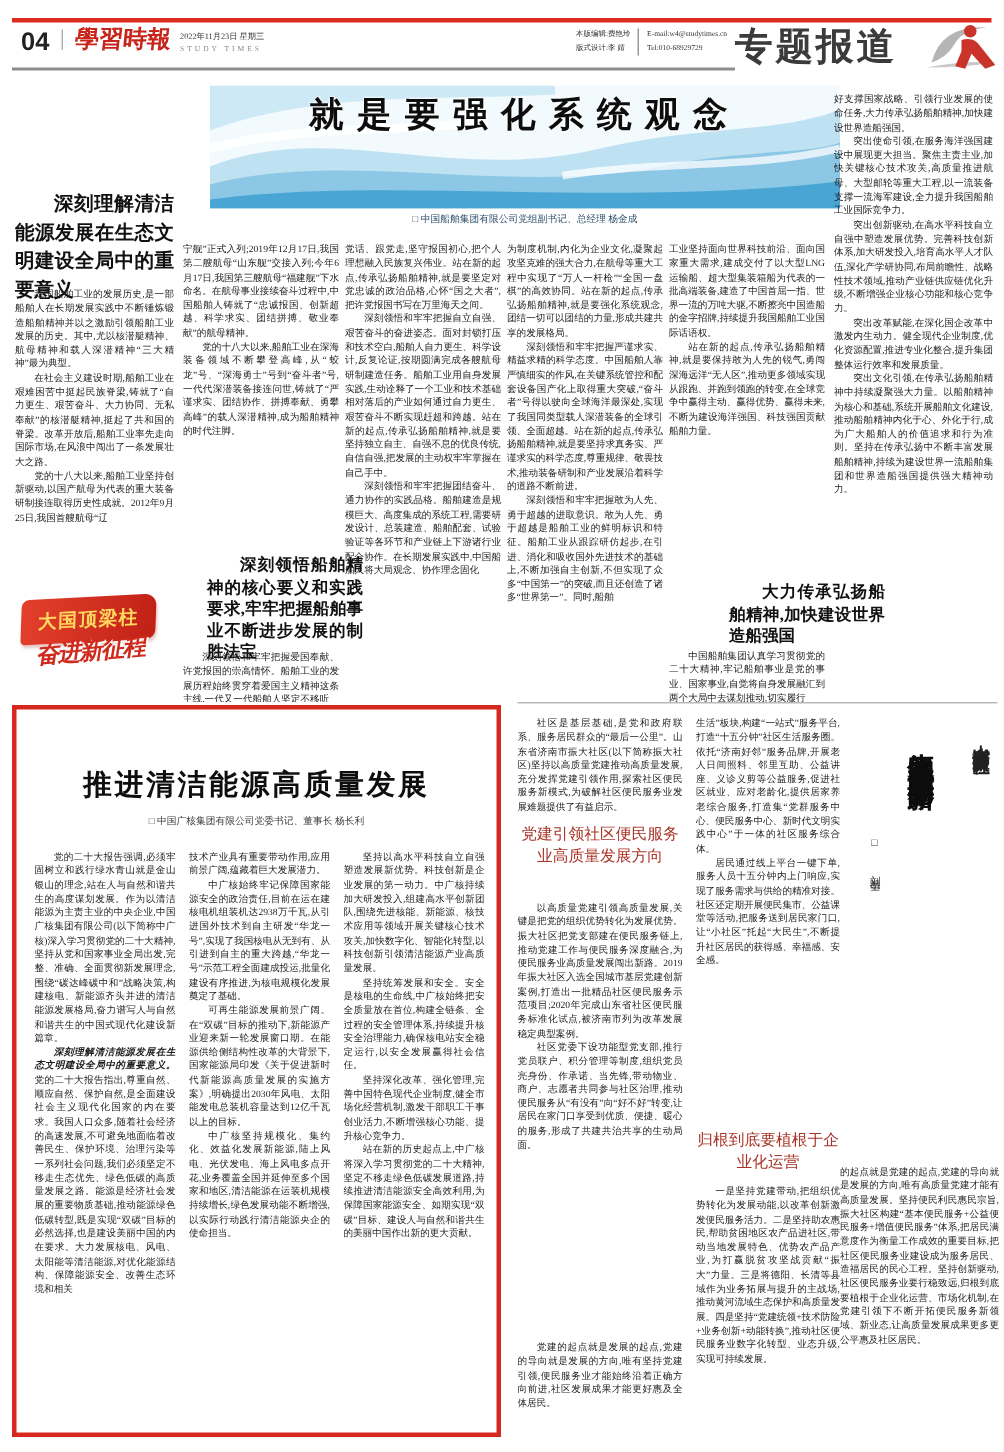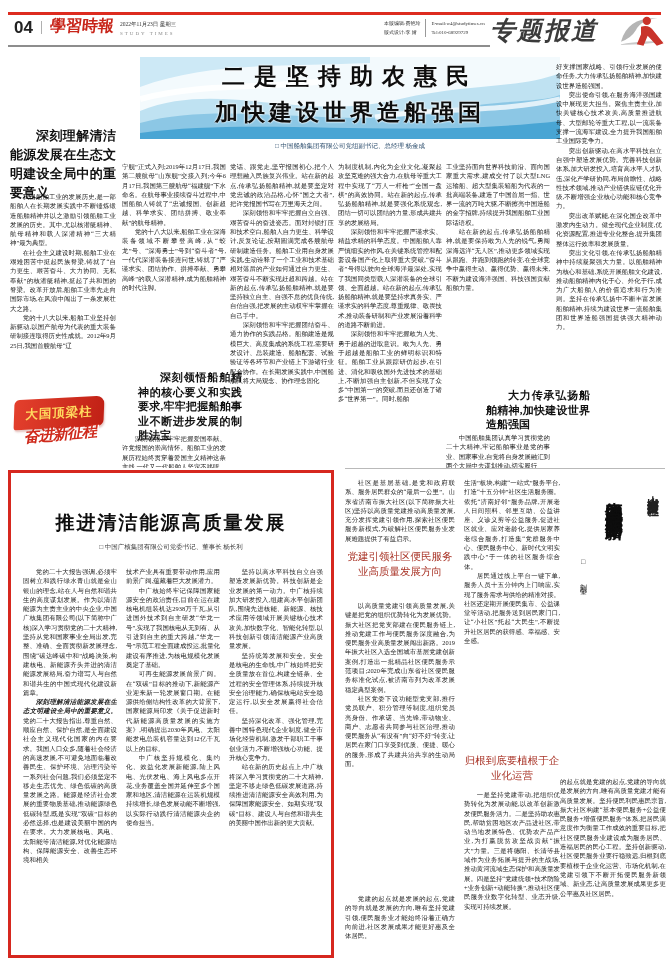--- a/index.html
+++ b/index.html
@@ -9,21 +9,21 @@
   
   .topbar{left:8px;top:12px;width:653px;height:3px;background:#dd2b1f;}
   .pagenum{left:14px;top:18px;font-size:17px;font-weight:bold;color:#222;font-family:"Liberation Sans",sans-serif;}
   .mh-sep{left:40px;top:18px;font-size:15px;color:#999;}
   .papername{left:50px;top:16px;font-size:16px;font-weight:bold;color:#c8251a;transform:skewX(-6deg);}
   .mh-date{left:120px;top:21px;font-size:5.5px;color:#333;}
   .mh-en{left:120px;top:31px;font-size:5px;letter-spacing:2px;color:#8a8a8a;}
   .edblock{left:384px;top:19px;font-size:5px;color:#333;line-height:9px;display:flex;}
   .edblock .c2{border-left:1px solid #999;margin-left:5px;padding-left:5px;}
   .sectiontitle{left:490px;top:14px;font-size:25px;font-weight:bold;color:#3b3b3b;letter-spacing:2px;
-                font-family:"Liberation Sans",sans-serif;font-style:italic;}
+                font-family:"Liberation Sans",sans-serif;}
   .mh-rule{left:8px;top:45px;width:482px;height:2px;background:#8d8d8d;}
   .logo{left:616px;top:11px;}
   
   .banner{left:140px;top:57px;width:420px;height:82px;}
   .banner svg{position:absolute;left:0;top:0;}
   .head1{position:absolute;left:0;top:4px;width:420px;text-align:center;font-size:23px;font-weight:bold;
          letter-spacing:9px;color:#0d0d0d;text-shadow:0 0 2px #fff,0 0 2px #fff;}
   .head2{position:absolute;left:0;top:40px;width:420px;text-align:center;font-size:23px;font-weight:bold;
          letter-spacing:4px;color:#0d0d0d;text-shadow:0 0 2px #fff,0 0 2px #fff;}
   .mainbyline{left:140px;top:142px;width:420px;text-align:center;font-size:6.5px;color:#2e4f6e;}
@@ -94,22 +94,21 @@
   <div class="abs banner">
     <svg width="420" height="82" viewBox="0 0 420 82" preserveAspectRatio="none">
       <rect width="420" height="82" fill="#f3fafd"></rect>
       <path d="M0,30 C70,4 150,10 230,6 L230,0 0,0 Z" fill="#cde9f6"></path>
       <path d="M0,54 C80,22 160,66 260,42 C330,26 380,32 420,16 L420,82 0,82 Z" fill="#bfe2f2"></path>
       <path d="M0,66 C90,42 200,74 300,54 C360,42 400,46 420,38 L420,82 0,82 Z" fill="#8cc7e5"></path>
       <path d="M0,76 C120,60 260,82 420,64 L420,82 0,82 Z" fill="#49a5d4"></path>
       <path d="M0,42 C60,26 120,32 185,24" stroke="#ffffff" stroke-width="6" fill="none" opacity="0.85"></path>
       <path d="M235,60 C300,50 360,56 420,42" stroke="#ffffff" stroke-width="5" fill="none" opacity="0.75"></path>
     </svg>
-    <div class="head1">二是坚持助农惠民</div>
-    <div class="head2">加快建设世界造船强国</div>
+    <div class="head1">就是要强化系统观念</div>
   </div>
   <div class="abs mainbyline">□ 中国船舶集团有限公司党组副书记、总经理  杨金成</div>
 
   <div class="bighead left-headline">深刻理解清洁能源发展在生态文明建设全局中的重要意义</div>
   <div class="col" style="left:10px;top:192px;width:106px;height:198px;">
       <p>我国船舶工业的发展历史,是一部船舶人在长期发展实践中不断锤炼锻造船舶精神并以之激励引领船舶工业发展的历史。其中,尤以核潜艇精神、航母精神和载人深潜精神“三大精神”最为典型。</p>
       <p>在社会主义建设时期,船舶工业在艰难困苦中挺起民族脊梁,铸就了“自力更生、艰苦奋斗、大力协同、无私奉献”的核潜艇精神,挺起了共和国的脊梁。改革开放后,船舶工业率先走向国际市场,在风浪中闯出了一条发展壮大之路。</p>
       <p>党的十八大以来,船舶工业坚持创新驱动,以国产航母为代表的重大装备研制接连取得历史性成就。2012年9月25日,我国首艘航母“辽</p>
     </div>
 

